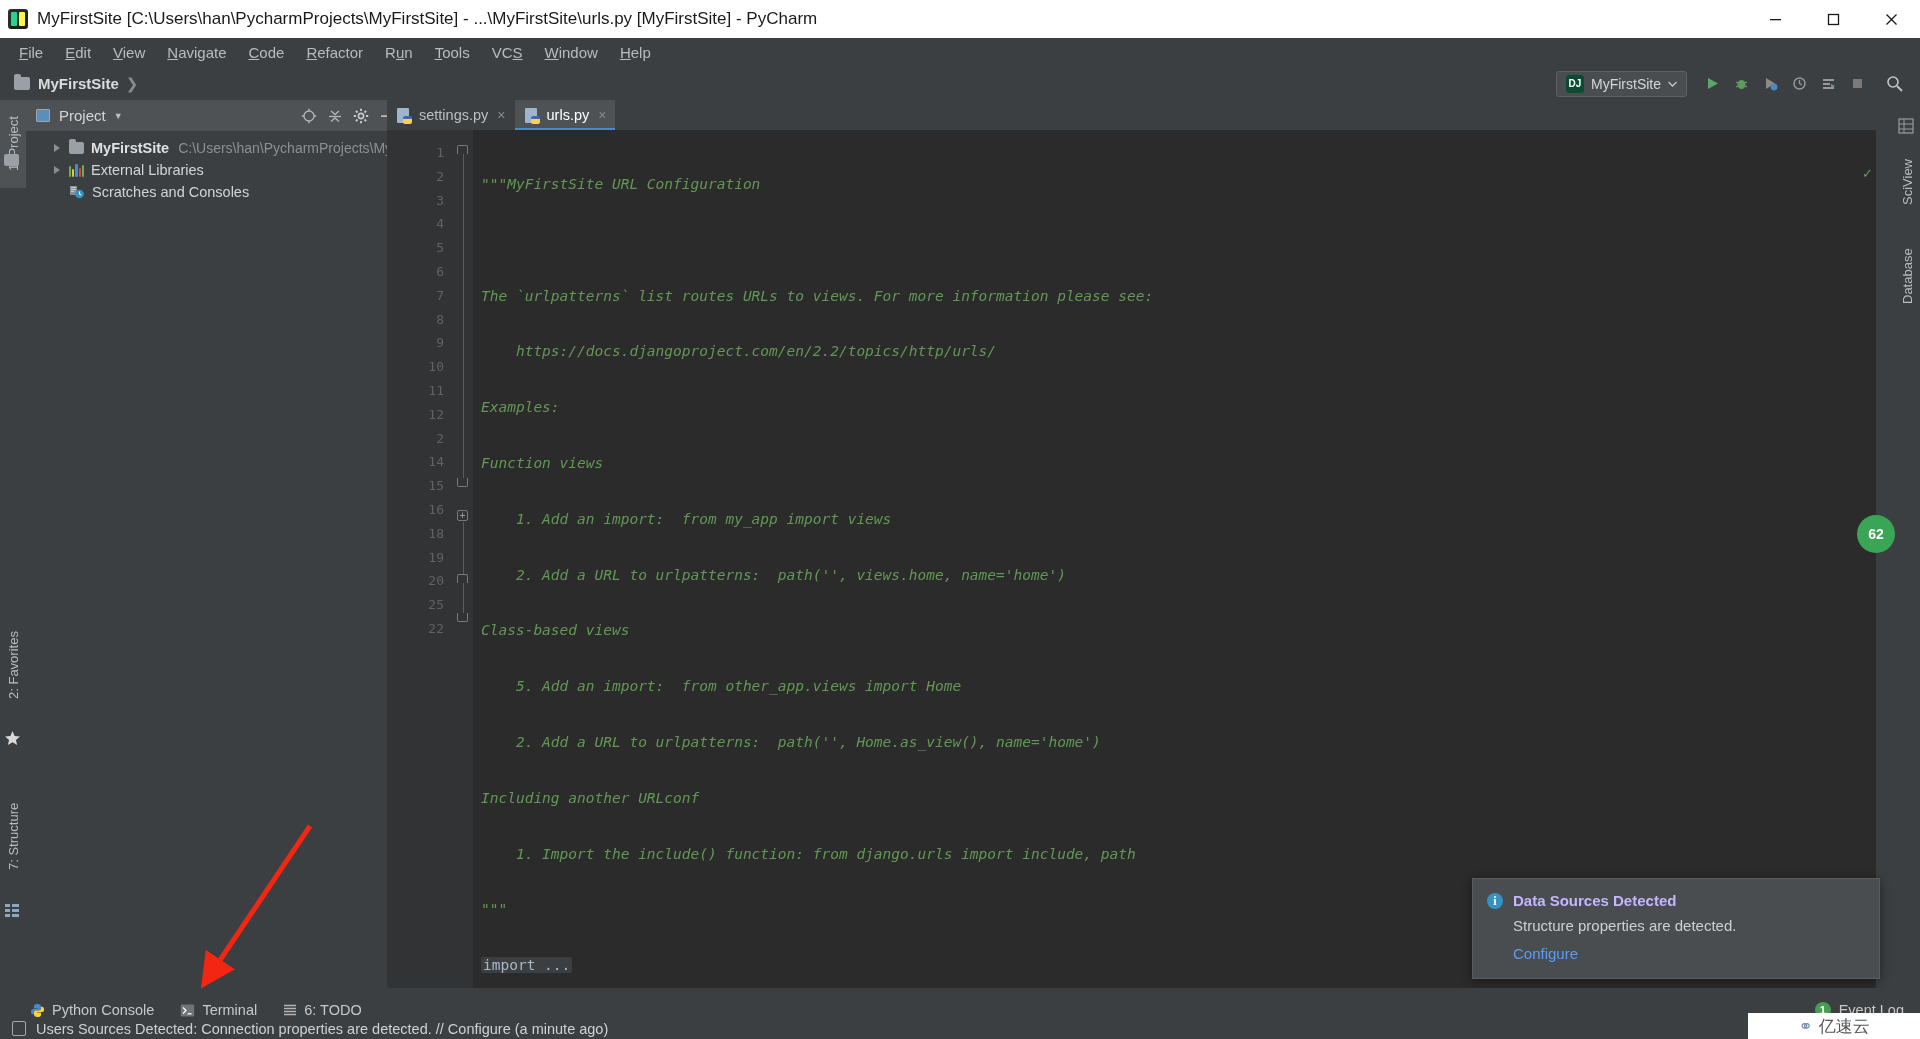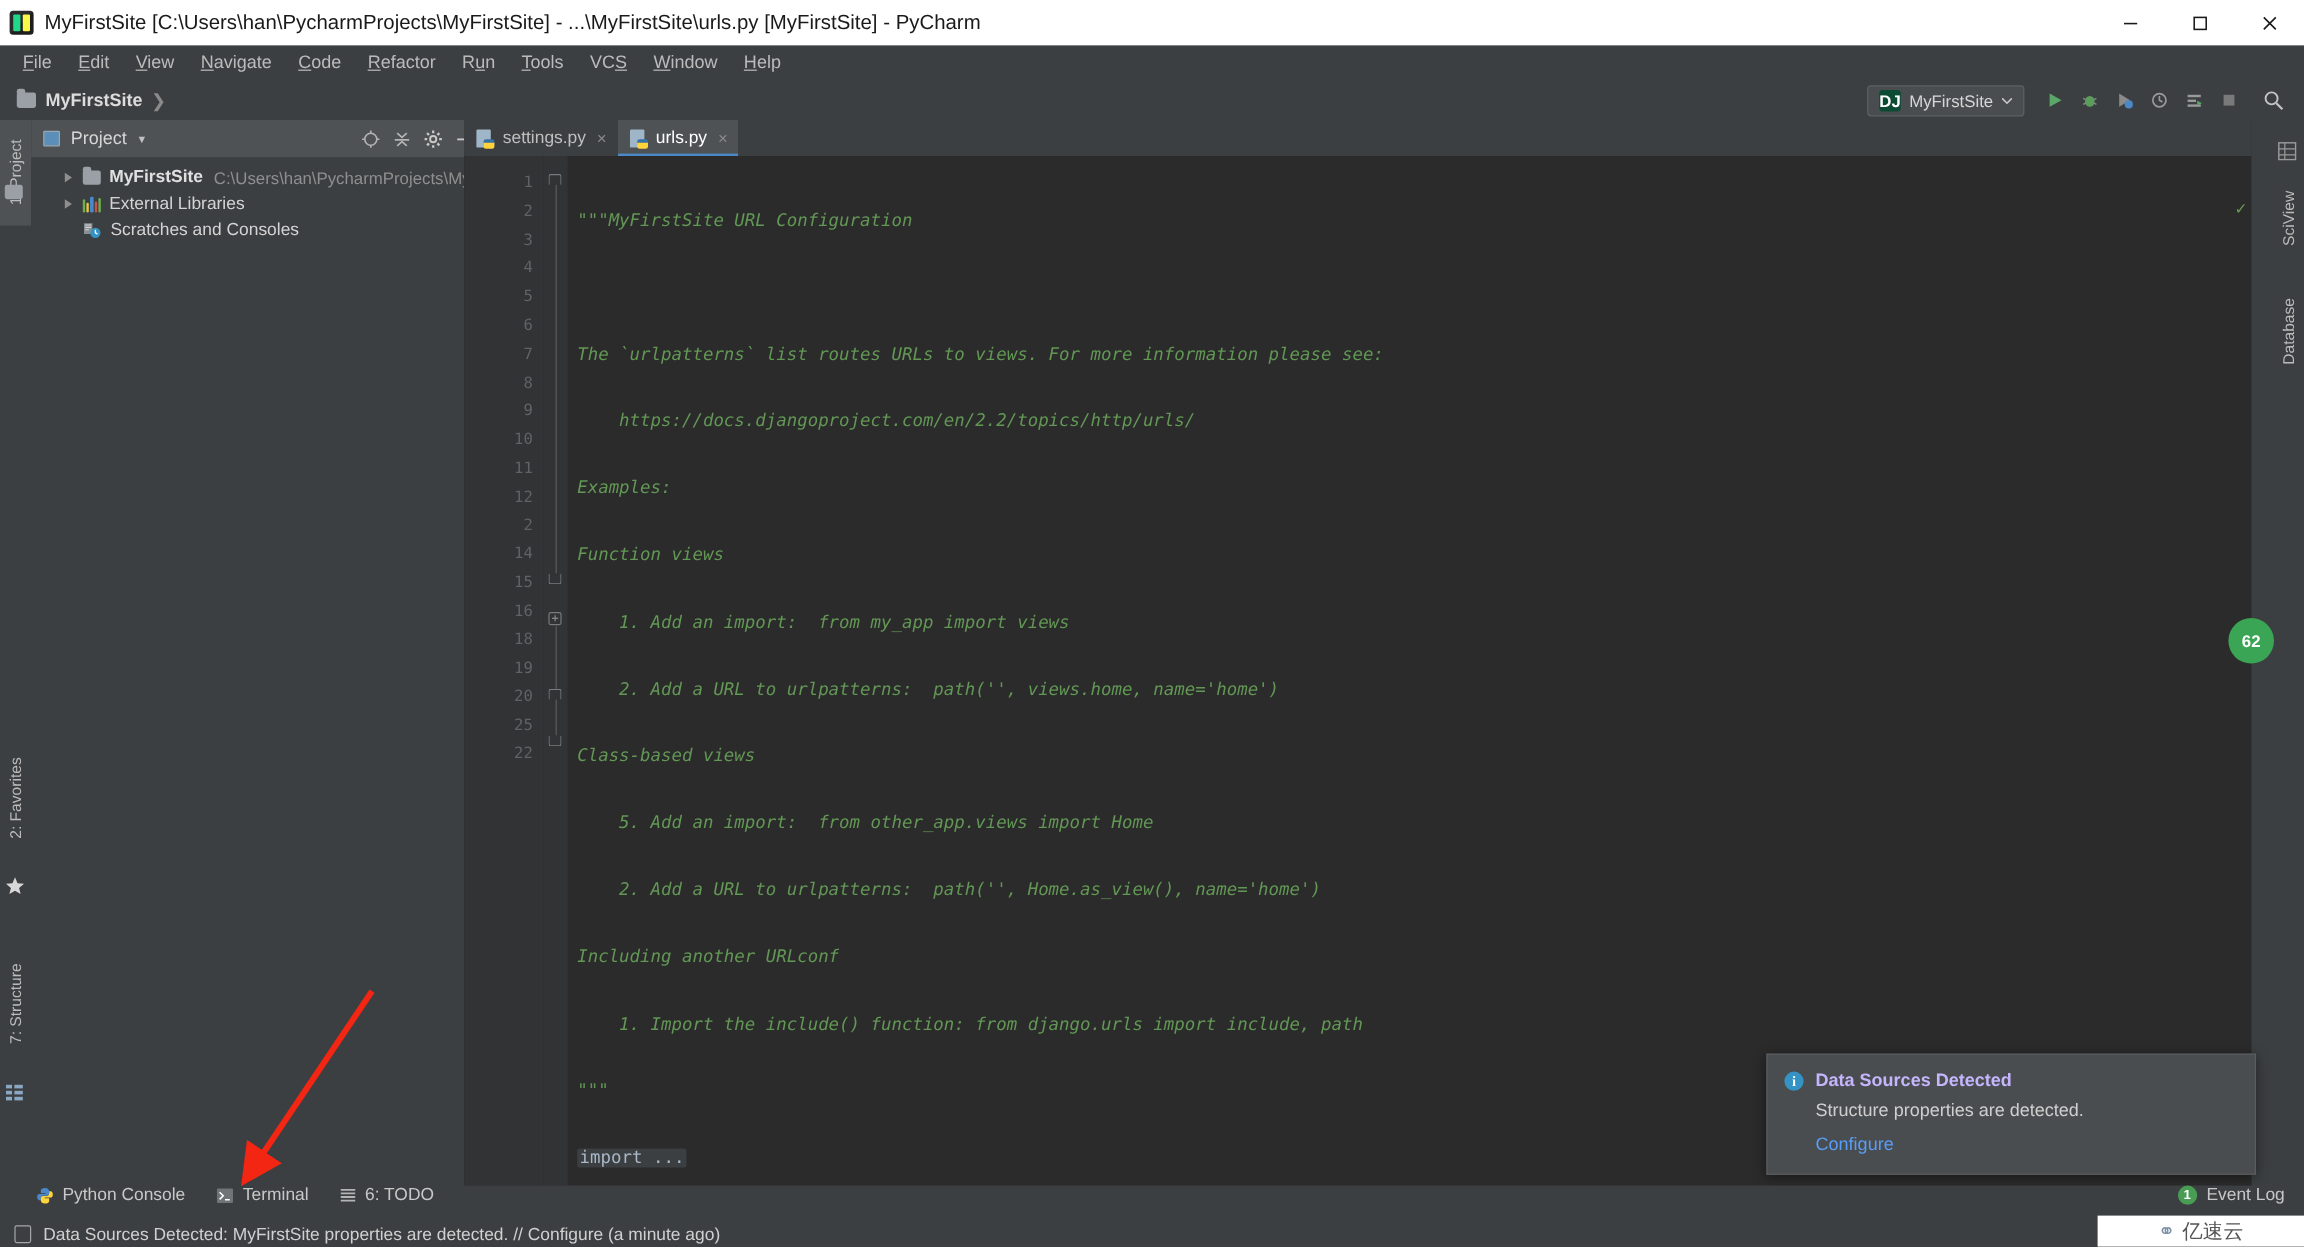--- a/index.html
+++ b/index.html
@@ -68,21 +68,21 @@
   .crumb-text { font-size: 15px; color: #dcdcdc; font-weight: bold; margin-left: 8px; }
   .crumb-arrow { color: #8a8a8a; font-size: 15px; margin-left: 7px; }
 
   .toolbar-right { margin-left: auto; display: flex; align-items: center; padding-right: 12px; gap: 2px; }
   .run-config {
     display:flex; align-items:center; gap:7px; height:26px; padding:0 9px;
     border:1px solid #5e6060; border-radius:3px; background:#4a4d4f; margin-right:10px;
   }
   .dj-badge {
     width:18px;height:18px;border-radius:3px;background:#0c4b33;color:#fff;
-    font-size:14px;display:flex;align-items:center;justify-content:center;font-weight:bold;text-align:right;
+    font-size:10px;display:flex;align-items:center;justify-content:center;font-weight:bold;text-align:right;
   }
   .run-config-name { font-size:14px; color:#d6d6d6; }
   .tb-btn { width: 27px; height: 27px; display:flex; align-items:center; justify-content:center; }
 
   
   .leftstrip {
     position:absolute; left:0; top:100px; width:26px; height:888px; background:#3c3f41;
   }
   .vtab {
     position:absolute; left:0; width:26px;
@@ -202,21 +202,21 @@
     display:flex;align-items:center;justify-content:center;font-weight:bold;flex:0 0 auto;margin-top:1px;
     font-family:"Liberation Serif", serif;
   }
   .balloon-title { font-size:15px; color:#c4b5fd; font-weight:bold; }
   .balloon-body { font-size:15px; color:#cfcfcf; margin:8px 0 0 26px; }
   .balloon-link { font-size:15px; color:#589df6; margin:11px 0 0 26px; cursor:pointer; }
 
   
   .bottombar {
     position:absolute; left:0; top:988px; width:1920px; height:30px; background:#3c3f41;
-    display:flex; align-items:flex-start; padding-left:30px; gap:26px;
+    display:flex; align-items:flex-end; padding-left:30px; gap:26px;
   }
   .bb-item { display:flex; align-items:center; gap:7px; font-size:14.5px; color:#c8c8c8; }
   .bb-right { margin-left:auto; display:flex; align-items:center; gap:8px; padding-right:16px; }
   .evt-badge {
     width:16px;height:16px;border-radius:50%;background:#499c54;color:#fff;font-size:11px;
     display:flex;align-items:center;justify-content:center;font-weight:bold;
   }
 
   
   .statusbar {
@@ -564,21 +564,21 @@
       <span>6: TODO</span>
     </div>
     <div class="bb-right">
       <div class="evt-badge">1</div>
       <span class="bb-item">Event Log</span>
     </div>
   </div>
 
   <div class="statusbar">
     <div class="sb-ic"></div>
-    <div class="sb-text">Data Sources Detected: MyFirstSite properties are detected. // Configure (a minute ago)</div>
+    <div class="sb-text">Users Sources Detected: Connection properties are detected. // Configure (a minute ago)</div>
     <div class="sb-right">
       <span>1:1</span>
       <span>
         <span>CRLF</span> <span style="font-size:11px;">⬍</span>
       </span>
       <span>UTF</span>
     </div>
   </div>
 
   <div class="watermark">

